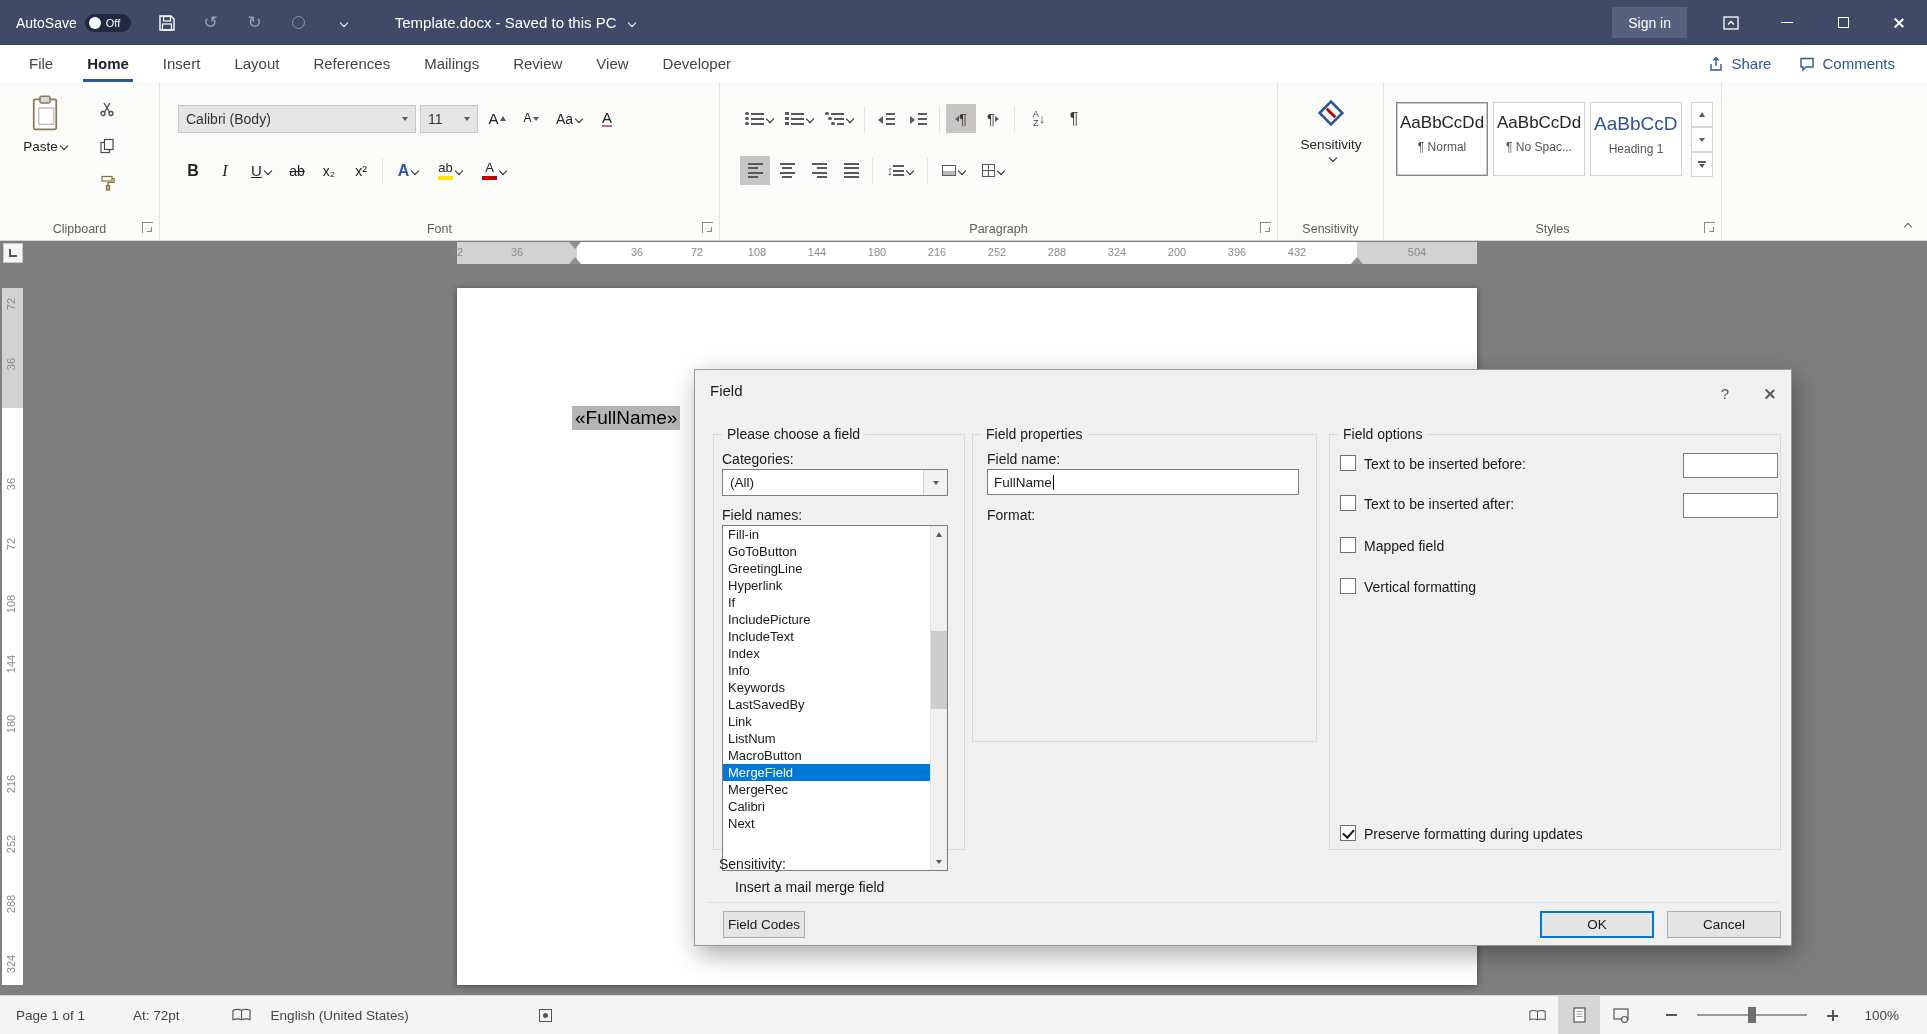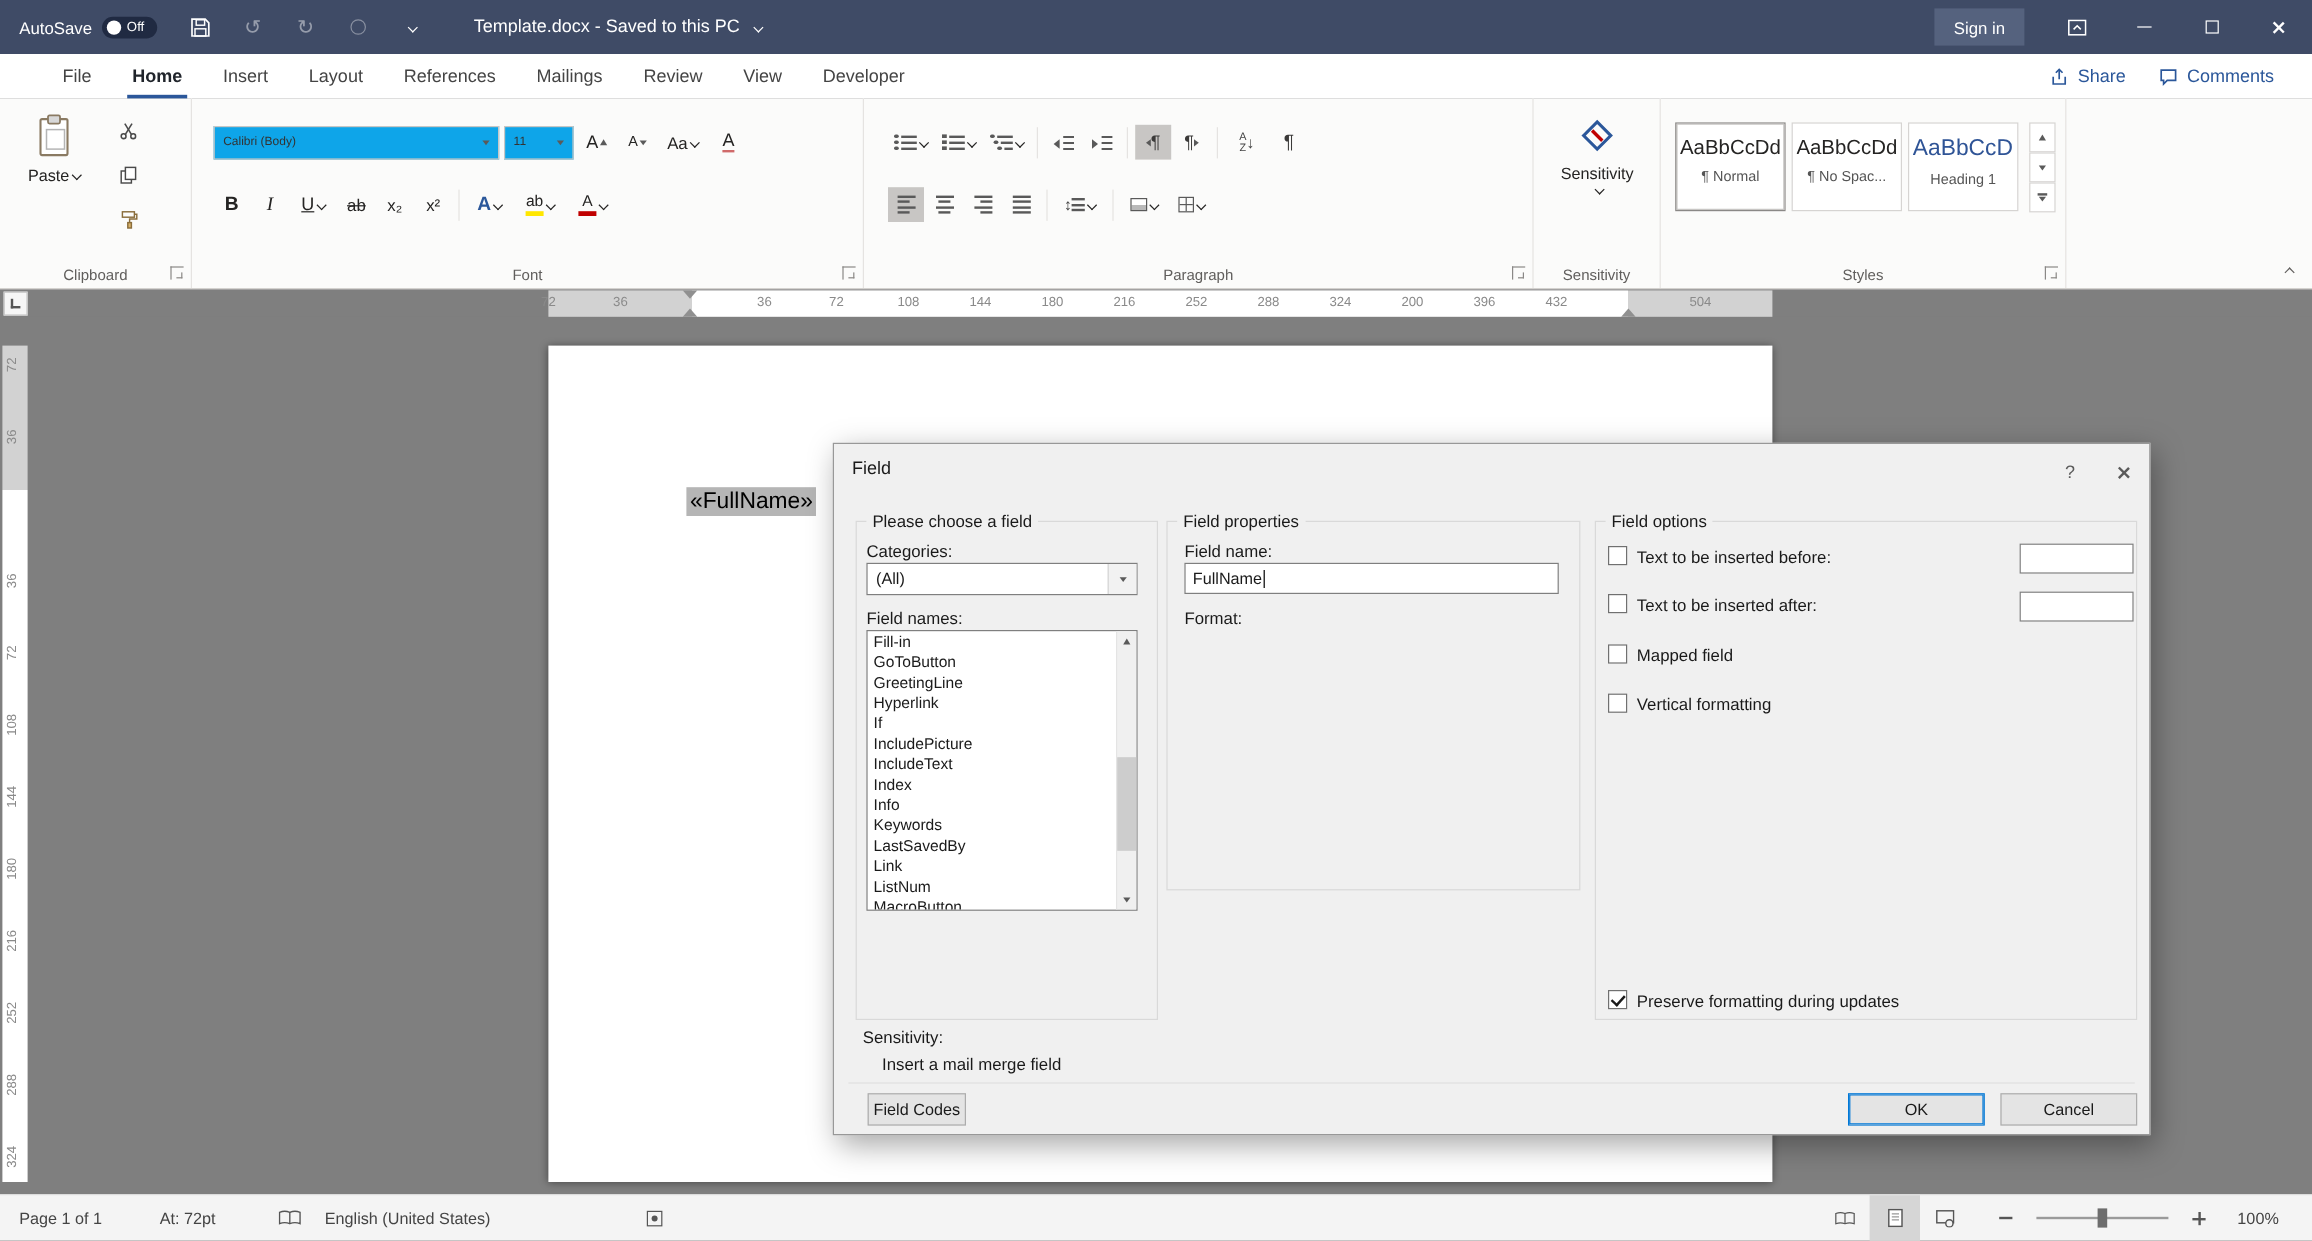--- a/index.html
+++ b/index.html
@@ -32,40 +32,40 @@
   .magicon { position:relative; width:14px; height:14px; display:inline-block; }
   .magicon::before { content:''; position:absolute; width:9px; height:9px; border:1.6px solid currentColor; border-radius:50%; left:0; top:0; }
   .magicon::after { content:''; position:absolute; width:1.8px; height:6px; background:currentColor; transform:rotate(-45deg); left:10px; top:8px; }
   .tb-right { margin-left:auto; display:flex; align-items:center; height:100%; }
   .signin { background:#55627e; height:31px; padding:0 16px; font-size:14px; border:none; color:#fff; margin-right:16px; }
   .winbtn { width:56px; height:45px; display:flex; align-items:center; justify-content:center; color:#fff; background:none; border:none; }
   .minbar { width:12px; height:1.6px; background:#fff; display:inline-block; }
   .maxbox { width:11px; height:11px; border:1.3px solid #fff; display:inline-block; }
 
   
-  .menubar { position:absolute; top:45px; left:0; right:0; height:37px; background:#fff; display:flex; align-items:center; z-index:40;padding-left:23px; }
+  .menubar { position:absolute; top:45px; left:0; right:0; height:37px; background:#fff; display:flex; align-items:center; z-index:40; }
   .tabs { display:flex; padding-left:12px; height:100%; }
   .tab { padding:0 17px; height:100%; display:flex; align-items:center; font-size:15px; color:#444; background:none; border:none; position:relative; }
   .tab.selected { color:#20242b; font-weight:bold; }
   .tab.selected::after { content:''; position:absolute; left:13px; right:13px; bottom:0; height:3px; background:#2b579a; }
   .mb-right { margin-left:auto; display:flex; gap:8px; padding-right:22px; }
   .mb-btn { display:flex; align-items:center; gap:7px; color:#2b579a; font-size:15px; padding:4px 10px; background:none; border:none; }
 
   
   .ribbon { position:absolute; top:82px; left:0; right:0; height:159px; background:#fbfbfa; border-bottom:1px solid #d4d2cf; z-index:30; }
   .grp { position:absolute; top:0; height:158px; border-right:1px solid #e5e3e1; }
   .grp-label { position:absolute; bottom:4px; left:0; right:0; text-align:center; font-size:12.5px; color:#605e5c; }
   .launcher { position:absolute; bottom:7px; right:6px; width:11px; height:11px; border-left:1px solid #8a8886; border-top:1px solid #8a8886; }
   .launcher::after { content:''; position:absolute; right:1px; bottom:1px; width:4px; height:4px; border-right:1.5px solid #8a8886; border-bottom:1.5px solid #8a8886; }
   .rbig { position:absolute; display:flex; flex-direction:column; align-items:center; justify-content:flex-start; gap:7px; background:none; border:none; color:#252423; font-size:13.5px; }
   .small { width:30px; height:29px; display:inline-flex; align-items:center; justify-content:center; background:none; border:none; color:#252423; }
   .pressed { background:#c8c6c4; }
   .vsep { width:1px; height:26px; background:#e5e3e1; margin:0 4px; align-self:center; }
   .rrow { position:absolute; display:flex; align-items:center; gap:2px; }
-  .combo { height:28px; background:#0ea5e9; border:1px solid #c8c6c4; display:flex; align-items:center; padding:0 7px; font-size:10px; color:#333; }
+  .combo { height:28px; background:#e5e5e5; border:1px solid #c8c6c4; display:flex; align-items:center; padding:0 7px; font-size:14px; color:#333; }
   .combo .tri { margin-left:auto; }
   .g-b { font-weight:bold; font-size:16px; } .g-i { font-style:italic; font-family:"Liberation Serif","DejaVu Serif",serif; font-size:16px; }
   .g-u { text-decoration:underline; font-size:15px; } .g-strike { text-decoration:line-through; font-size:14px; }
   .g-fx { font-size:16px; color:#2b579a; font-weight:bold; }
   .stack { display:flex; flex-direction:column; align-items:center; line-height:1.05; }
   .cbar { display:block; width:15px; height:4px; margin-top:1px; }
   .lst { display:flex; flex-direction:column; gap:3px; }
   .lst i { display:block; height:2px; background:#595959; width:13px; position:relative; margin-left:6px; }
   .lst i::before { content:''; position:absolute; left:-6px; top:-1px; width:3.5px; height:3.5px; background:#595959; border-radius:50%; }
   .lst.num i::before { border-radius:0; }
@@ -606,21 +606,21 @@
   <div class="grpbox" style="left:18px;top:64px;width:252px;height:416px">
     <span class="legend">Please choose a field</span>
     <span class="dlbl" style="left:8px;top:16px">Categories:</span>
     <div class="dropdown" style="left:8px;top:34px;width:226px;height:27px">
       <span>(All)</span>
       <span class="dd-btn">
           <i class="tri sm"></i>
         </span>
     </div>
     <span class="dlbl" style="left:8px;top:72px">Field names:</span>
-    <div class="listbox" style="left:8px;top:90px;width:226px;height:234px">
+    <div class="listbox" style="left:8px;top:90px;width:226px;height:346px">
 
       <div class="vscroll">
         <button class="sb-btn">
             <i class="tri up sm"></i>
           </button>
         <span class="sb-thumb" style="top:105px;height:78px"></span>
         <button class="sb-btn">
             <i class="tri sm"></i>
           </button>
       </div>

